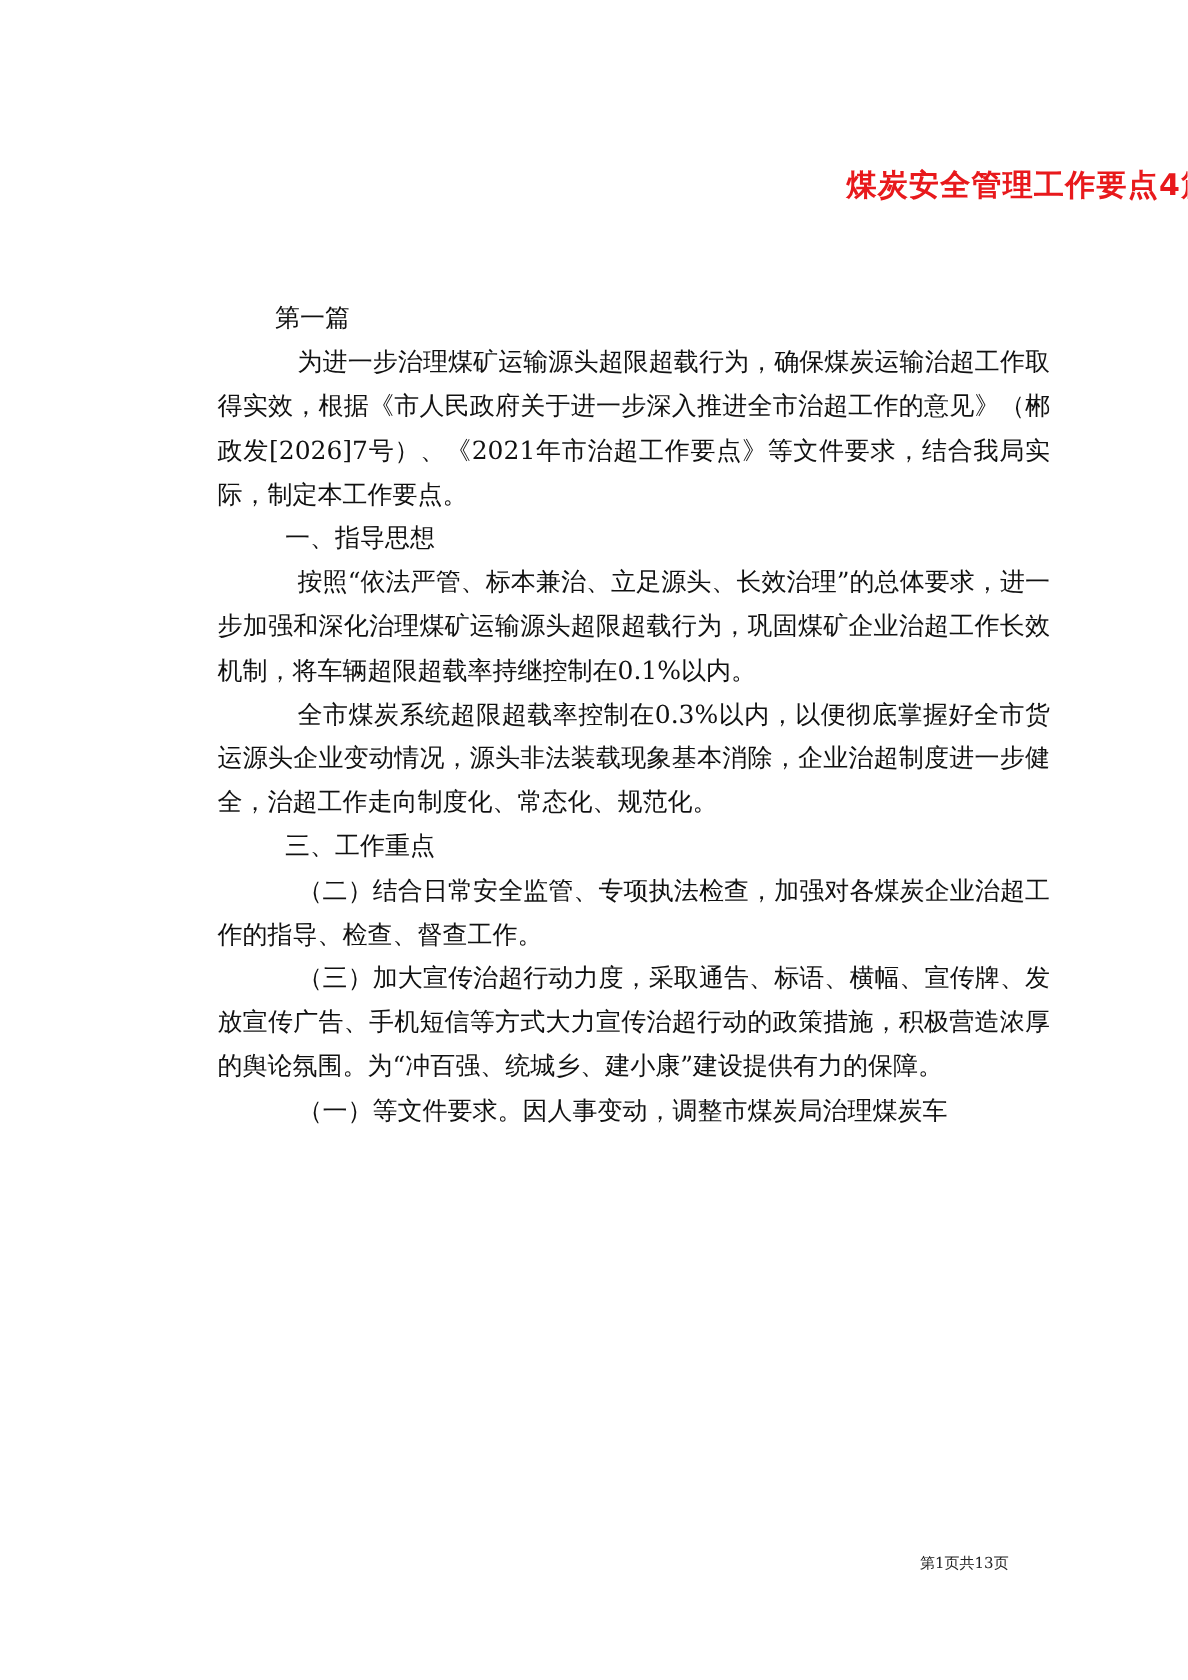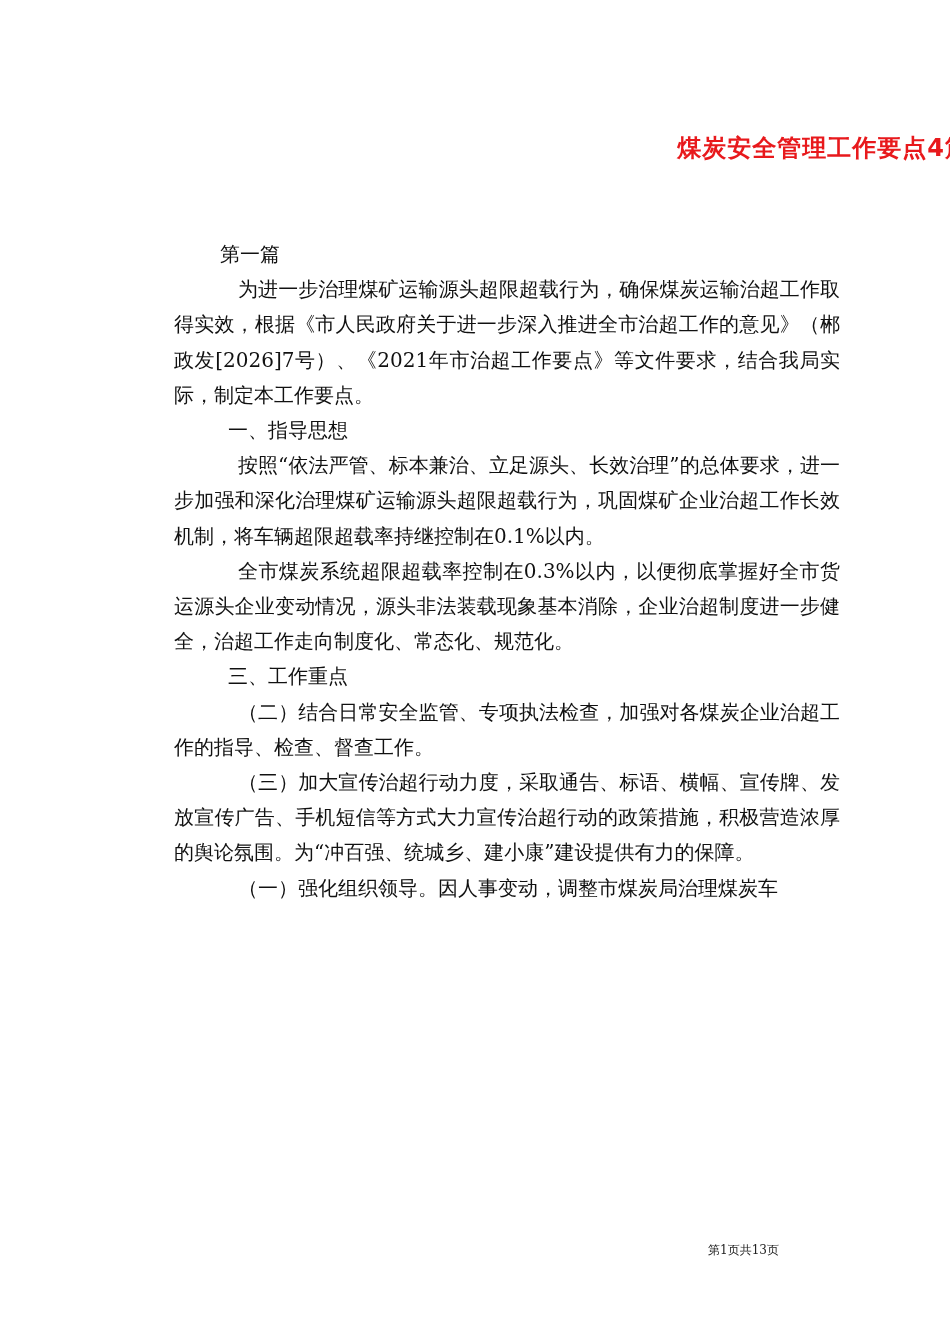--- a/index.html
+++ b/index.html
@@ -8,35 +8,35 @@
     .page { position: absolute; left: 0; top: 0; width: 950px; height: 1344px; }
     .title { position: absolute; left: 0; top: 130px; width: 950px; text-align: right;
              font-family: "DejaVu Sans", "Liberation Sans", sans-serif;
              font-size: 24px; font-weight: bold; letter-spacing: 1px; line-height: 36px; padding-left: 20px; }
     .body { position: absolute; left: 158px; top: 237px; width: 666px;
             font-size: 20px; line-height: 35.2px; text-align: justify; margin-left: 16px; }
     .body p { margin: 0; }
     .ind1 { text-indent: 46px; }
     .ind2 { text-indent: 54px; }
     .ind3 { text-indent: 64px; }
-    .footer { position: absolute; left: 708px; top: 1242px; font-size: 12px; color: #222;
+    .footer { position: absolute; left: 736px; top: 1242px; font-size: 12px; color: #222;
               font-family: "DejaVu Serif", "Liberation Serif", serif; }
   </style>
 </head>
 <body>
 
 <div class="page">
   <div class="title" style="color: rgb(232, 25, 28);">煤炭安全管理工作要点4篇</div>
 
   <div class="body">
     <p class="ind1">第一篇</p>
     <p class="ind3">为进一步治理煤矿运输源头超限超载行为，确保煤炭运输治超工作取得实效，根据《市人民政府关于进一步深入推进全市治超工作的意见》（郴政发[2026]7号）、《2021年市治超工作要点》等文件要求，结合我局实际，制定本工作要点。</p>
     <p class="ind2">一、指导思想</p>
     <p class="ind3">按照“依法严管、标本兼治、立足源头、长效治理”的总体要求，进一步加强和深化治理煤矿运输源头超限超载行为，巩固煤矿企业治超工作长效机制，将车辆超限超载率持继控制在0.1%以内。</p>
     <p class="ind3">全市煤炭系统超限超载率控制在0.3%以内，以便彻底掌握好全市货运源头企业变动情况，源头非法装载现象基本消除，企业治超制度进一步健全，治超工作走向制度化、常态化、规范化。</p>
     <p class="ind2">三、工作重点</p>
     <p class="ind3">（二）结合日常安全监管、专项执法检查，加强对各煤炭企业治超工作的指导、检查、督查工作。</p>
     <p class="ind3">（三）加大宣传治超行动力度，采取通告、标语、横幅、宣传牌、发放宣传广告、手机短信等方式大力宣传治超行动的政策措施，积极营造浓厚的舆论氛围。为“冲百强、统城乡、建小康”建设提供有力的保障。</p>
-    <p class="ind3">（一）强化组织领导。因人事变动，调整市煤炭局治理煤炭车</p>
+    <p class="ind3">（一）等文件要求。因人事变动，调整市煤炭局治理煤炭车</p>
   </div>
 
   <div class="footer">第1页共13页</div>
 </div>
 
 </body></html>

